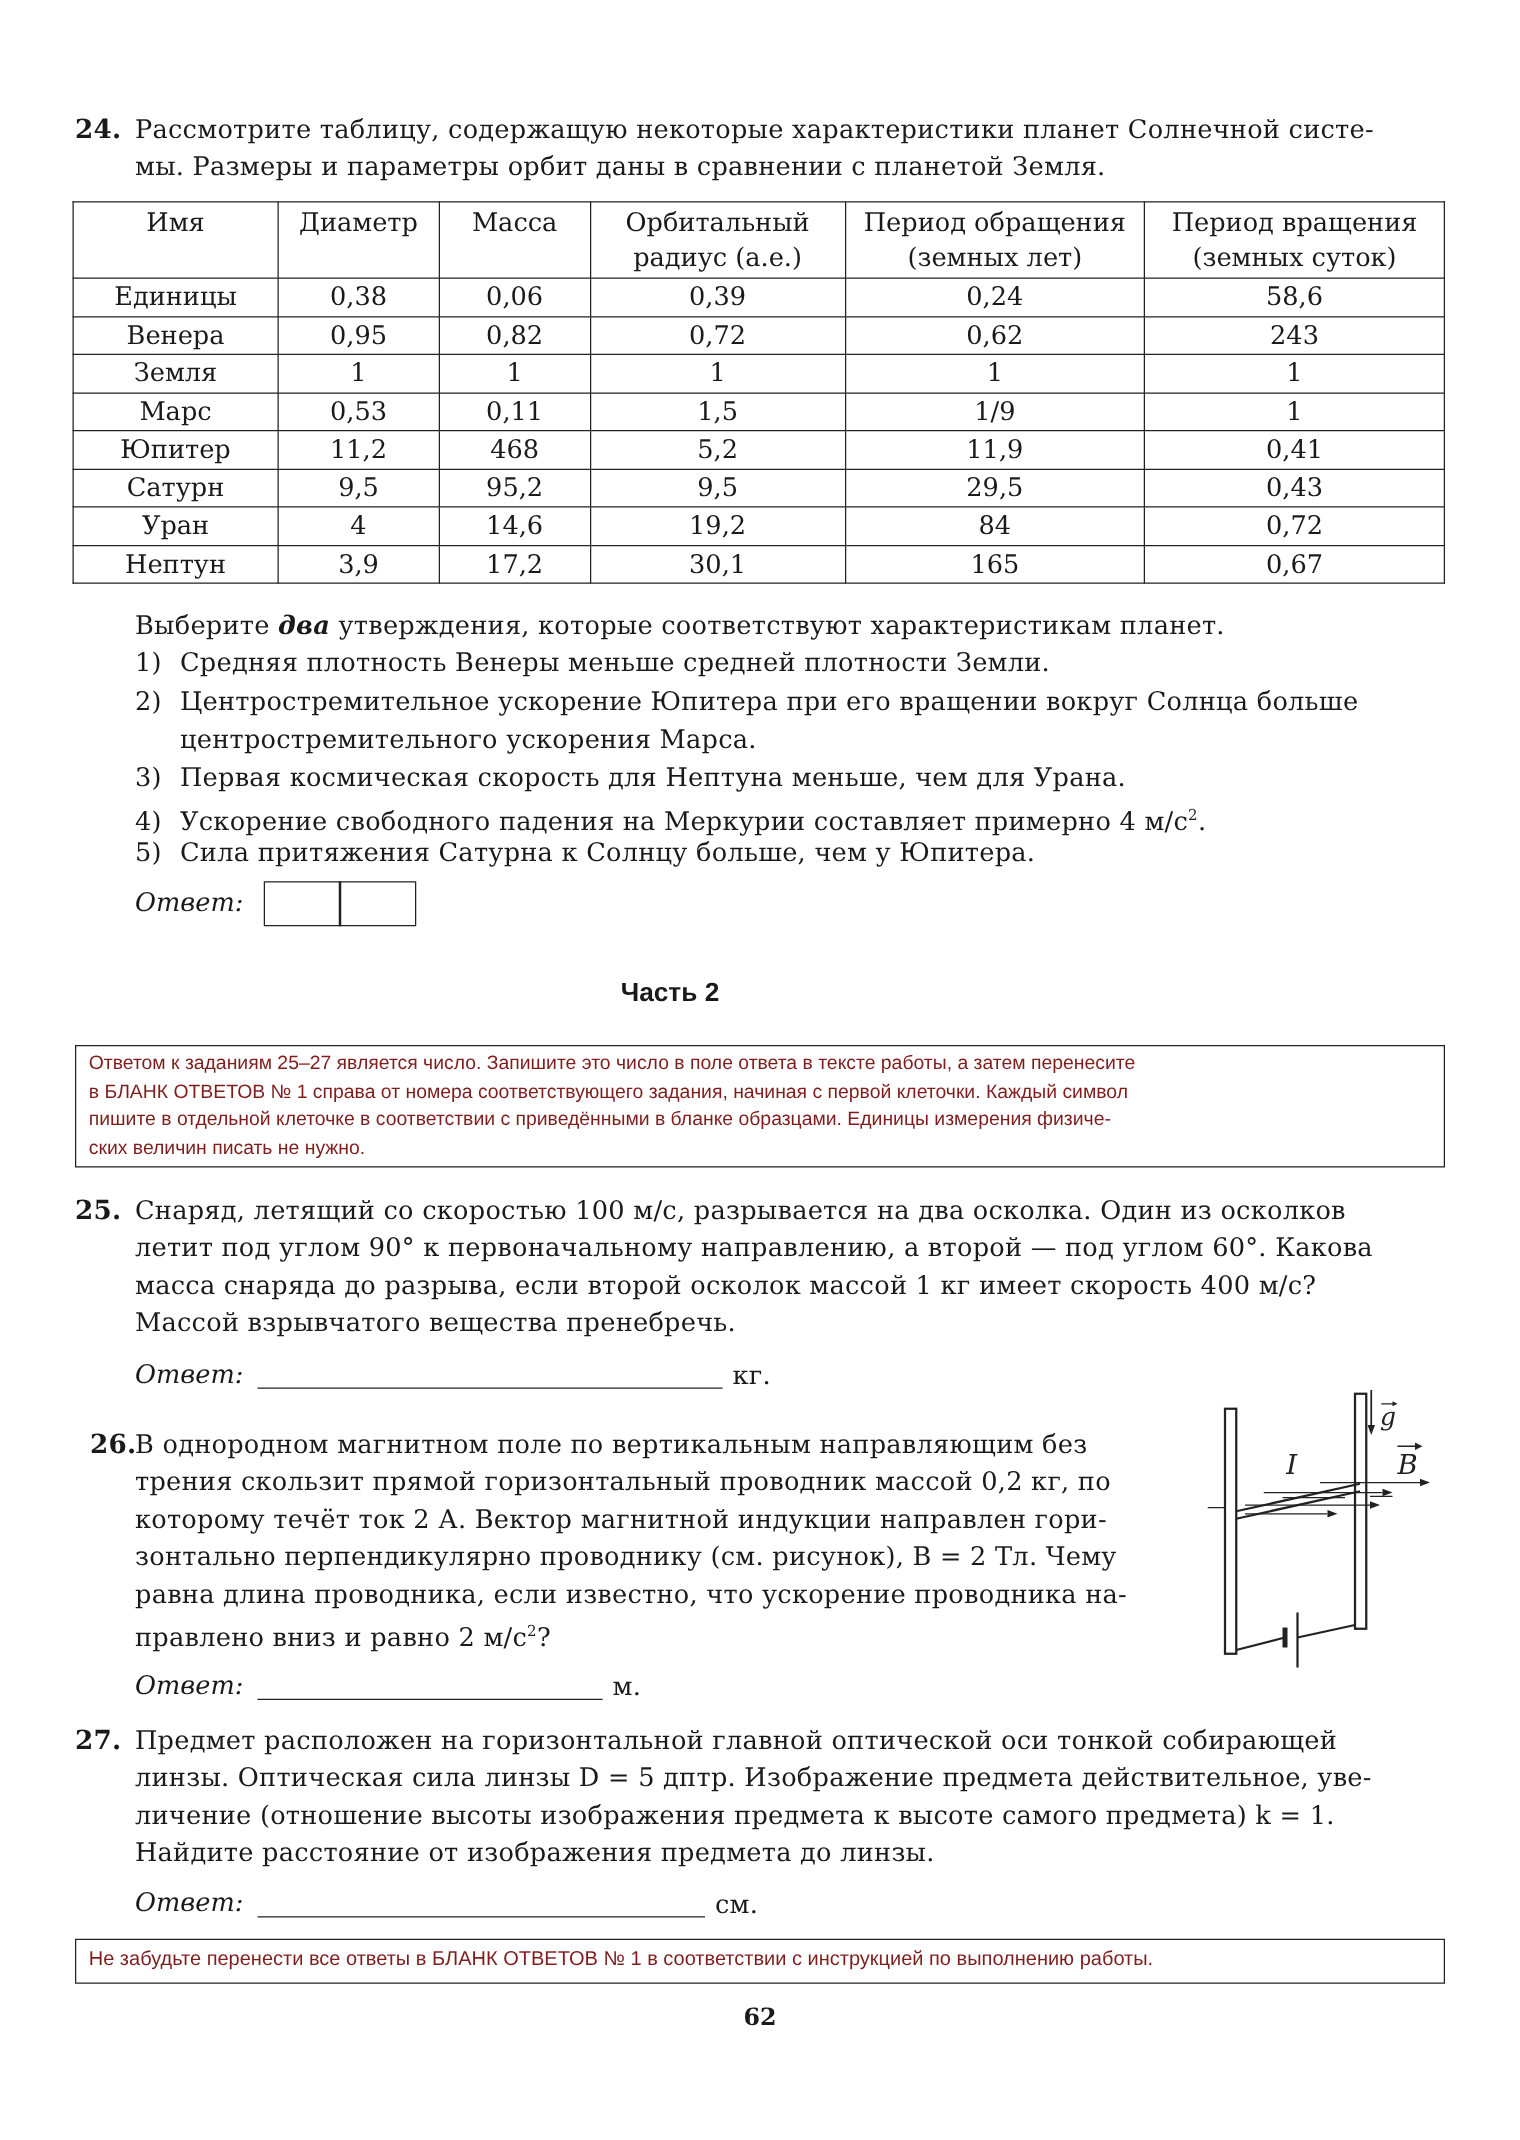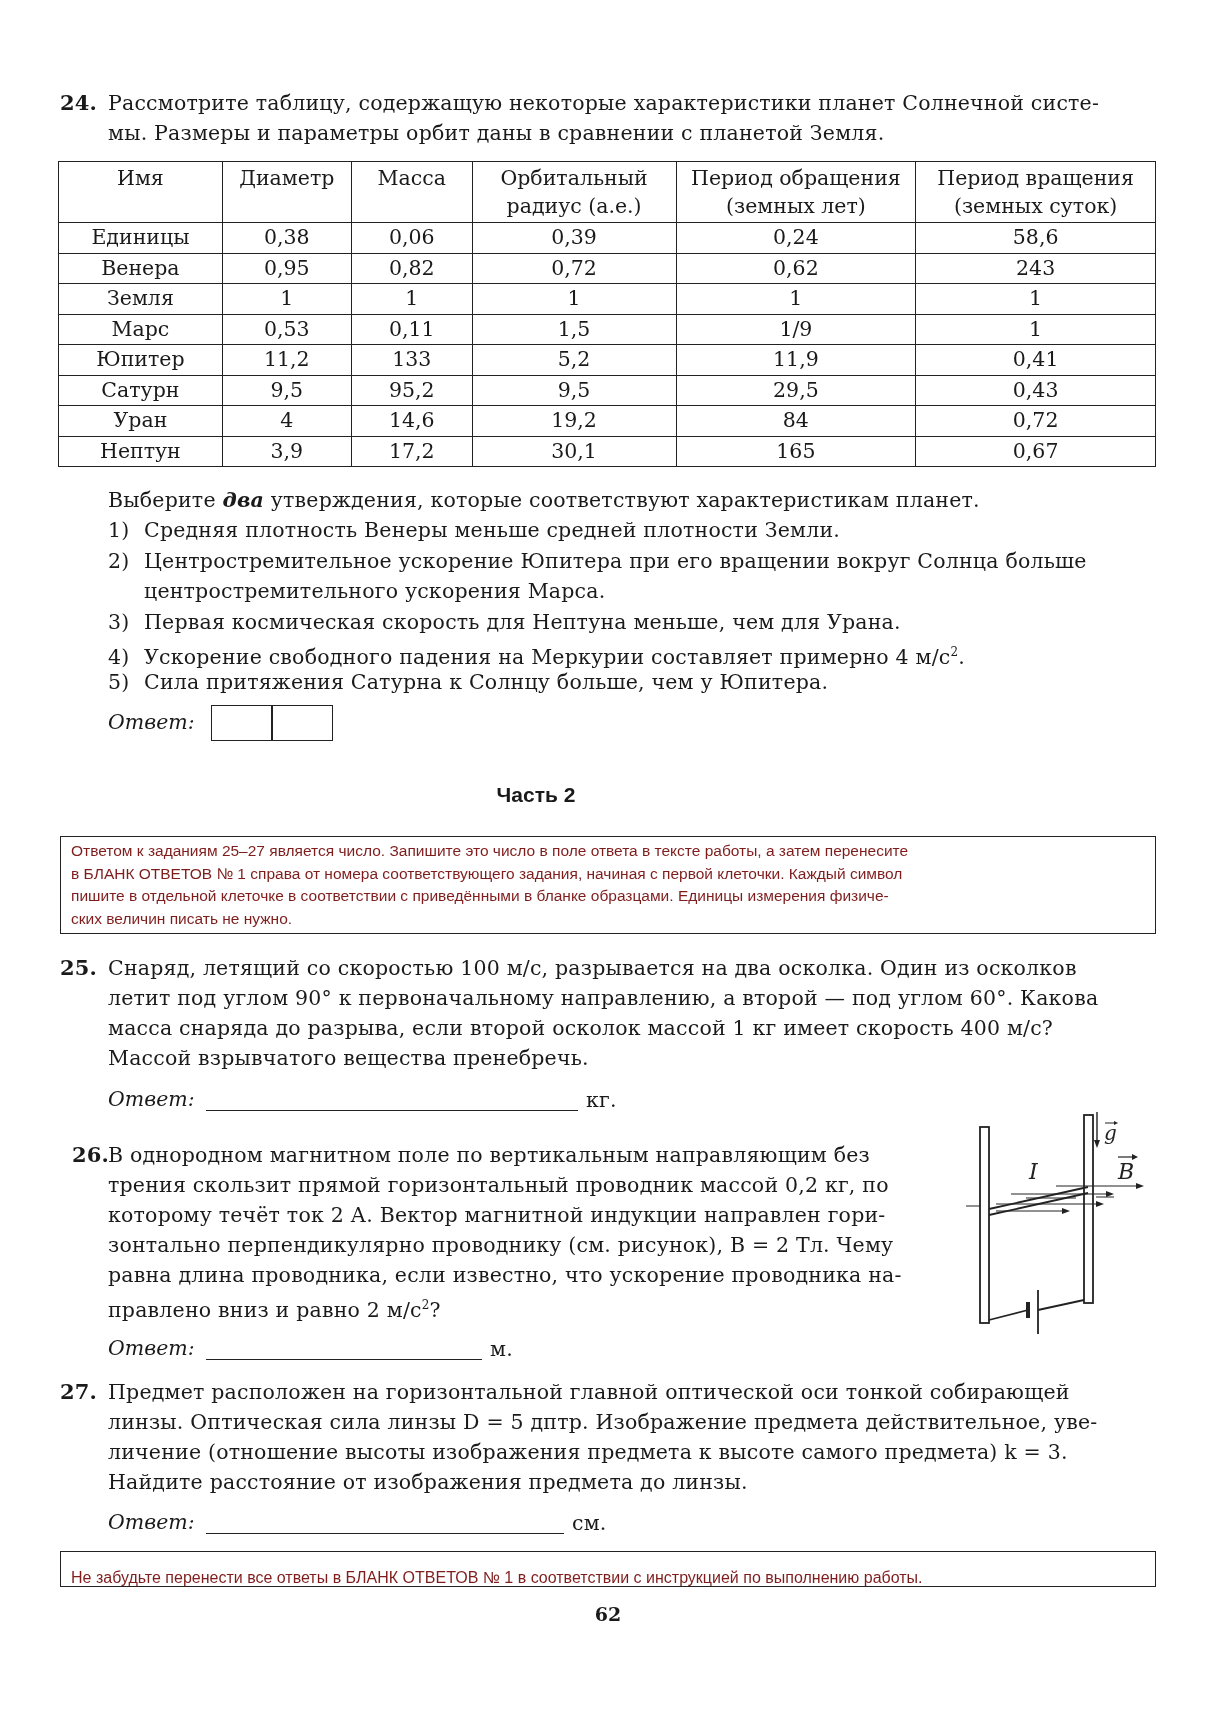--- a/index.html
+++ b/index.html
@@ -77,21 +77,21 @@
         <td>Марс</td>
         <td>0,53</td>
         <td>0,11</td>
         <td>1,5</td>
         <td>1/9</td>
         <td>1</td>
       </tr>
       <tr>
         <td>Юпитер</td>
         <td>11,2</td>
-        <td>133</td>
+        <td>468</td>
         <td>5,2</td>
         <td>11,9</td>
         <td>0,41</td>
       </tr>
       <tr>
         <td>Сатурн</td>
         <td>9,5</td>
         <td>95,2</td>
         <td>9,5</td>
         <td>29,5</td>
@@ -212,23 +212,23 @@
   <polygon points="166,42 172,45 166,48" fill="#222"></polygon>
   <text x="138" y="28" font-size="20" font-style="italic" fill="#222">g</text>
   <line x1="139" y1="11" x2="150" y2="11" stroke="#222" stroke-width="1"></line>
   <polygon points="148,9 152,11 148,13" fill="#222"></polygon>
 </svg>
 
 <div class="qnum txt" style="left:60px; top:1377px;">27.</div>
 <div class="abs txt" style="left:108px; top:1377px; width:1048px;">
   <div class="justify">Предмет расположен на горизонтальной главной оптической оси тонкой собирающей</div>
   <div class="justify">линзы. Оптическая сила линзы D = 5 дптр. Изображение предмета действительное, уве-</div>
-  <div class="justify">личение (отношение высоты изображения предмета к высоте самого предмета) k = 3.</div>
+  <div class="justify">личение (отношение высоты изображения предмета к высоте самого предмета) k = 1.</div>
   <div>Найдите расстояние от изображения предмета до линзы.</div>
 </div>
 <div class="abs answer-label" style="left:108px; top:1510px;">Ответ:</div>
 <div class="answer-line" style="left:206px; top:1533px; width:358px;"><span></span></div>
 <div class="abs txt" style="left:572px; top:1508px;">см.</div>
 
-<div class="infobox" style="left:60px; top:1551px; width:1096px; height:36px; padding:15px 10px; font-size:16px;">
+<div class="infobox" style="left:60px; top:1551px; width:1096px; height:36px; padding:5px 10px; font-size:16px;">
   <span>Не забудьте перенести все ответы в БЛАНК ОТВЕТОВ № 1 в соответствии с инструкцией по выполнению работы.</span>
 </div>
 <div class="abs" style="left:0; width:1216px; top:1603px; text-align:center; font-weight:bold; font-size:19px;">62</div>
 
 </body></html>

